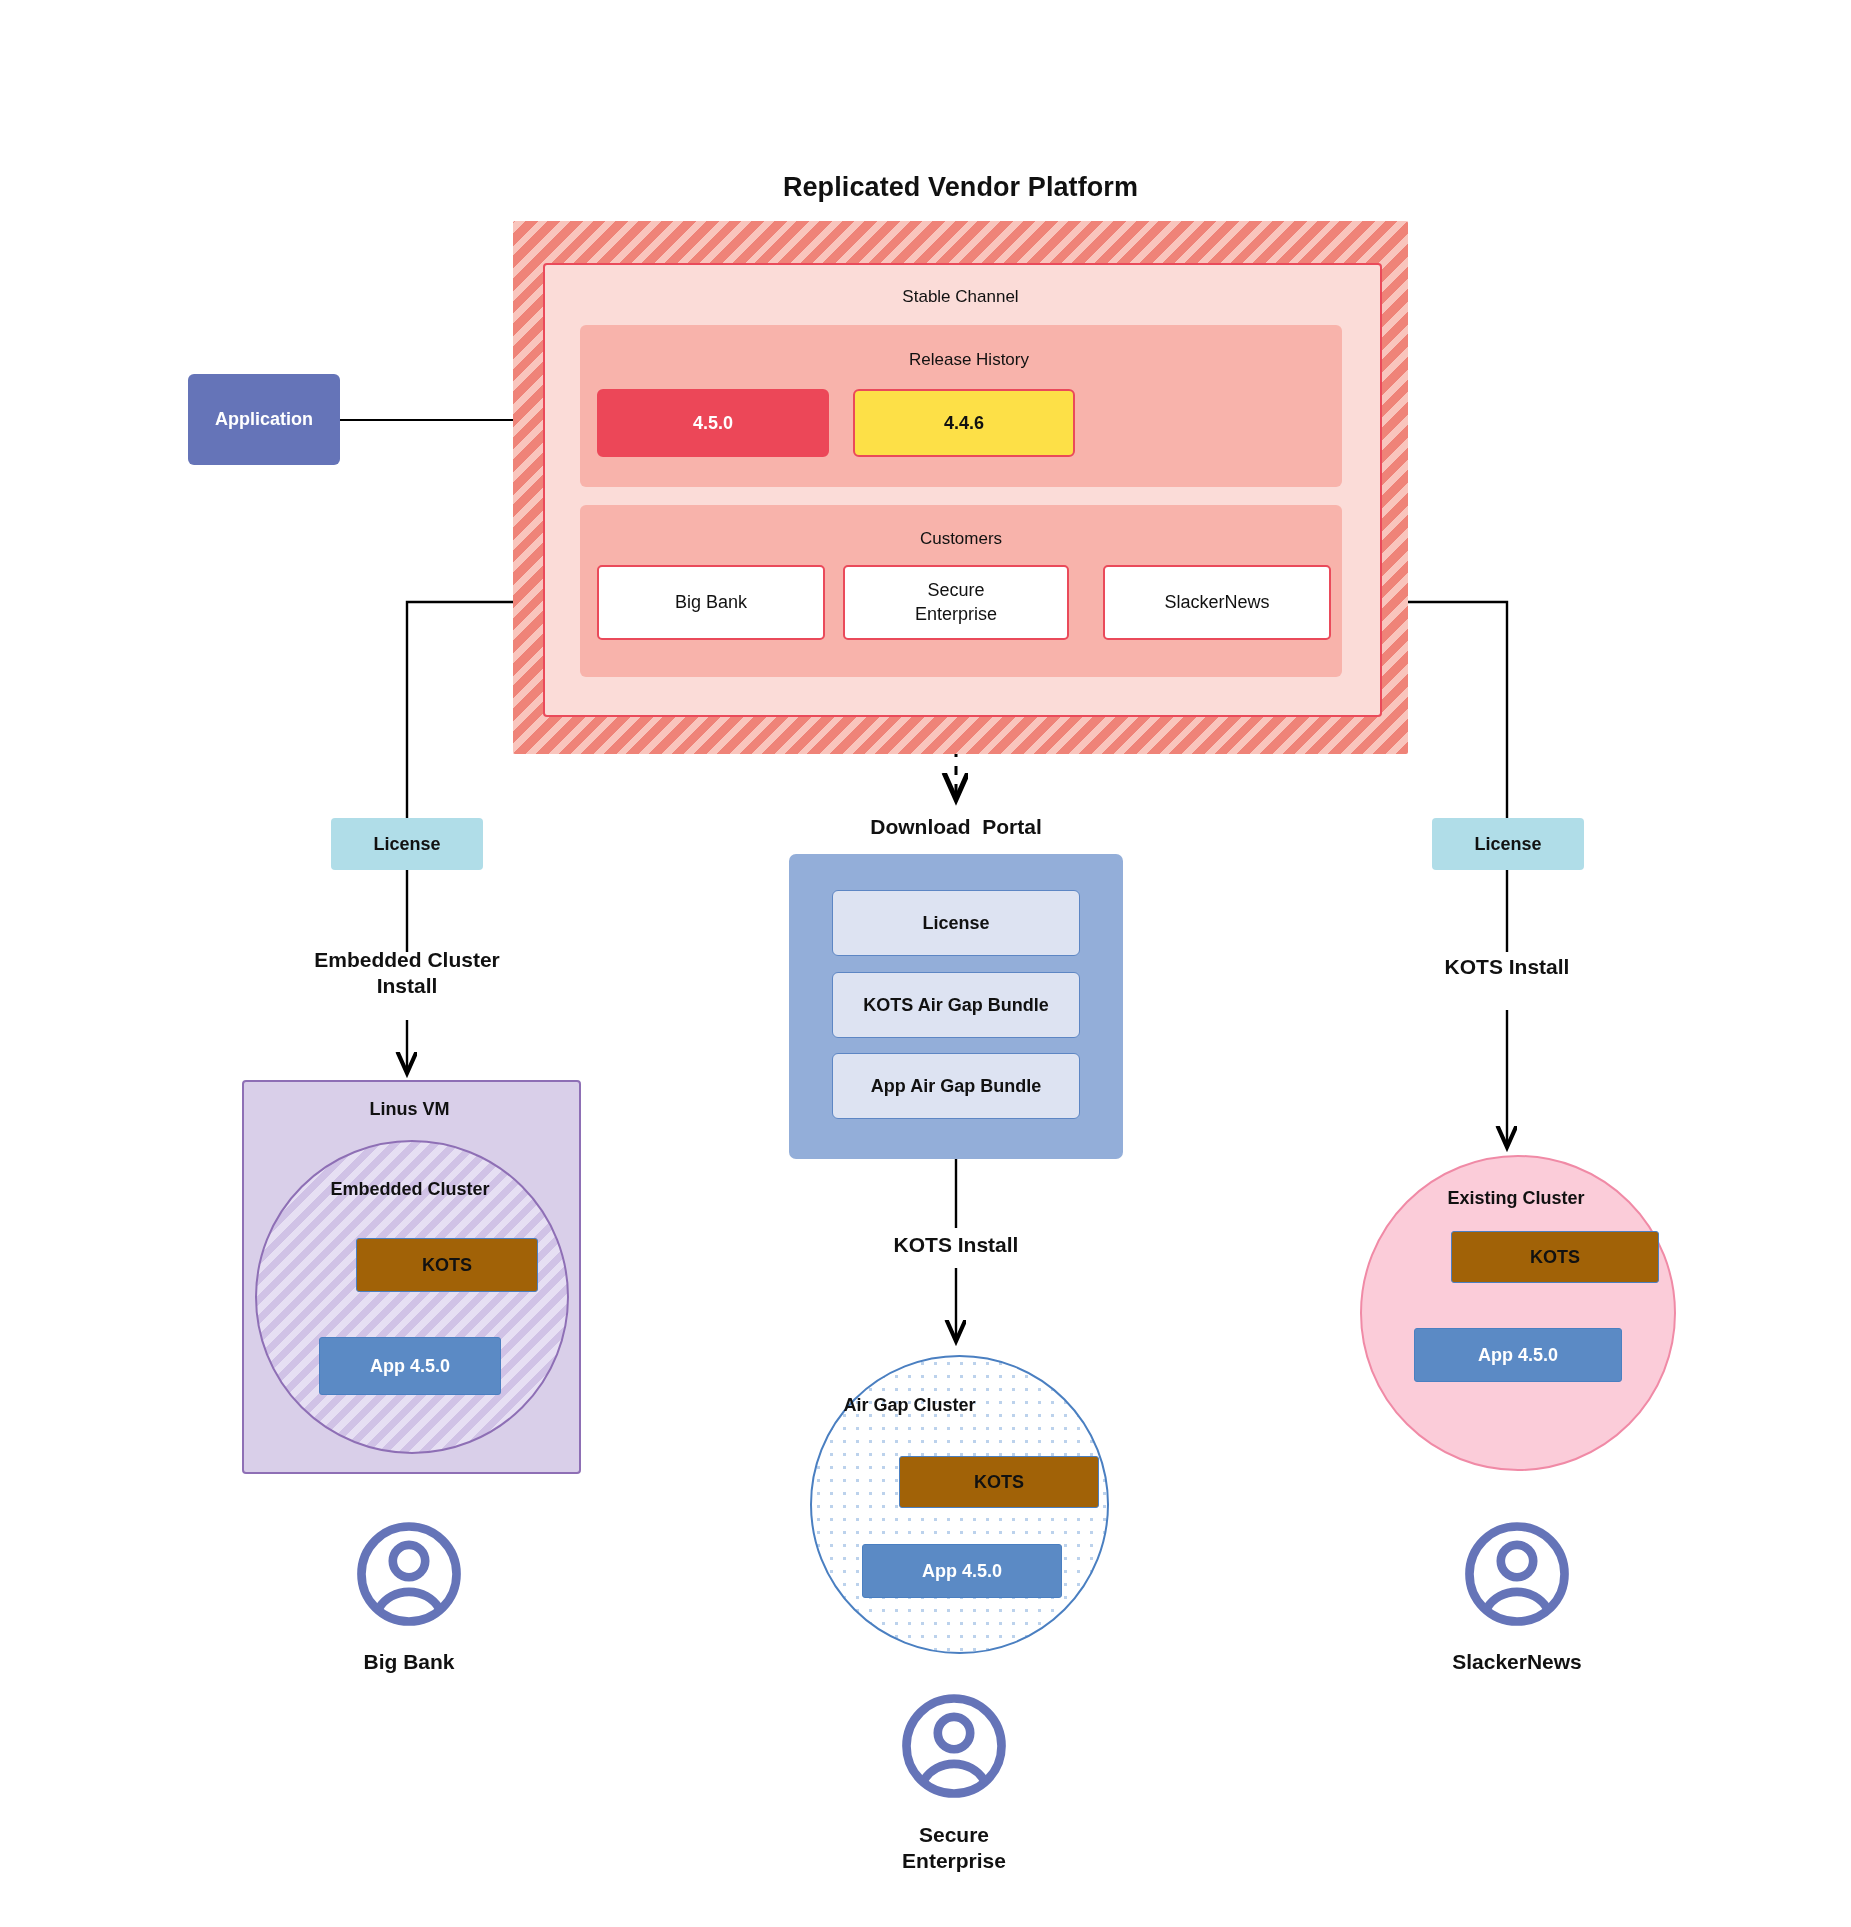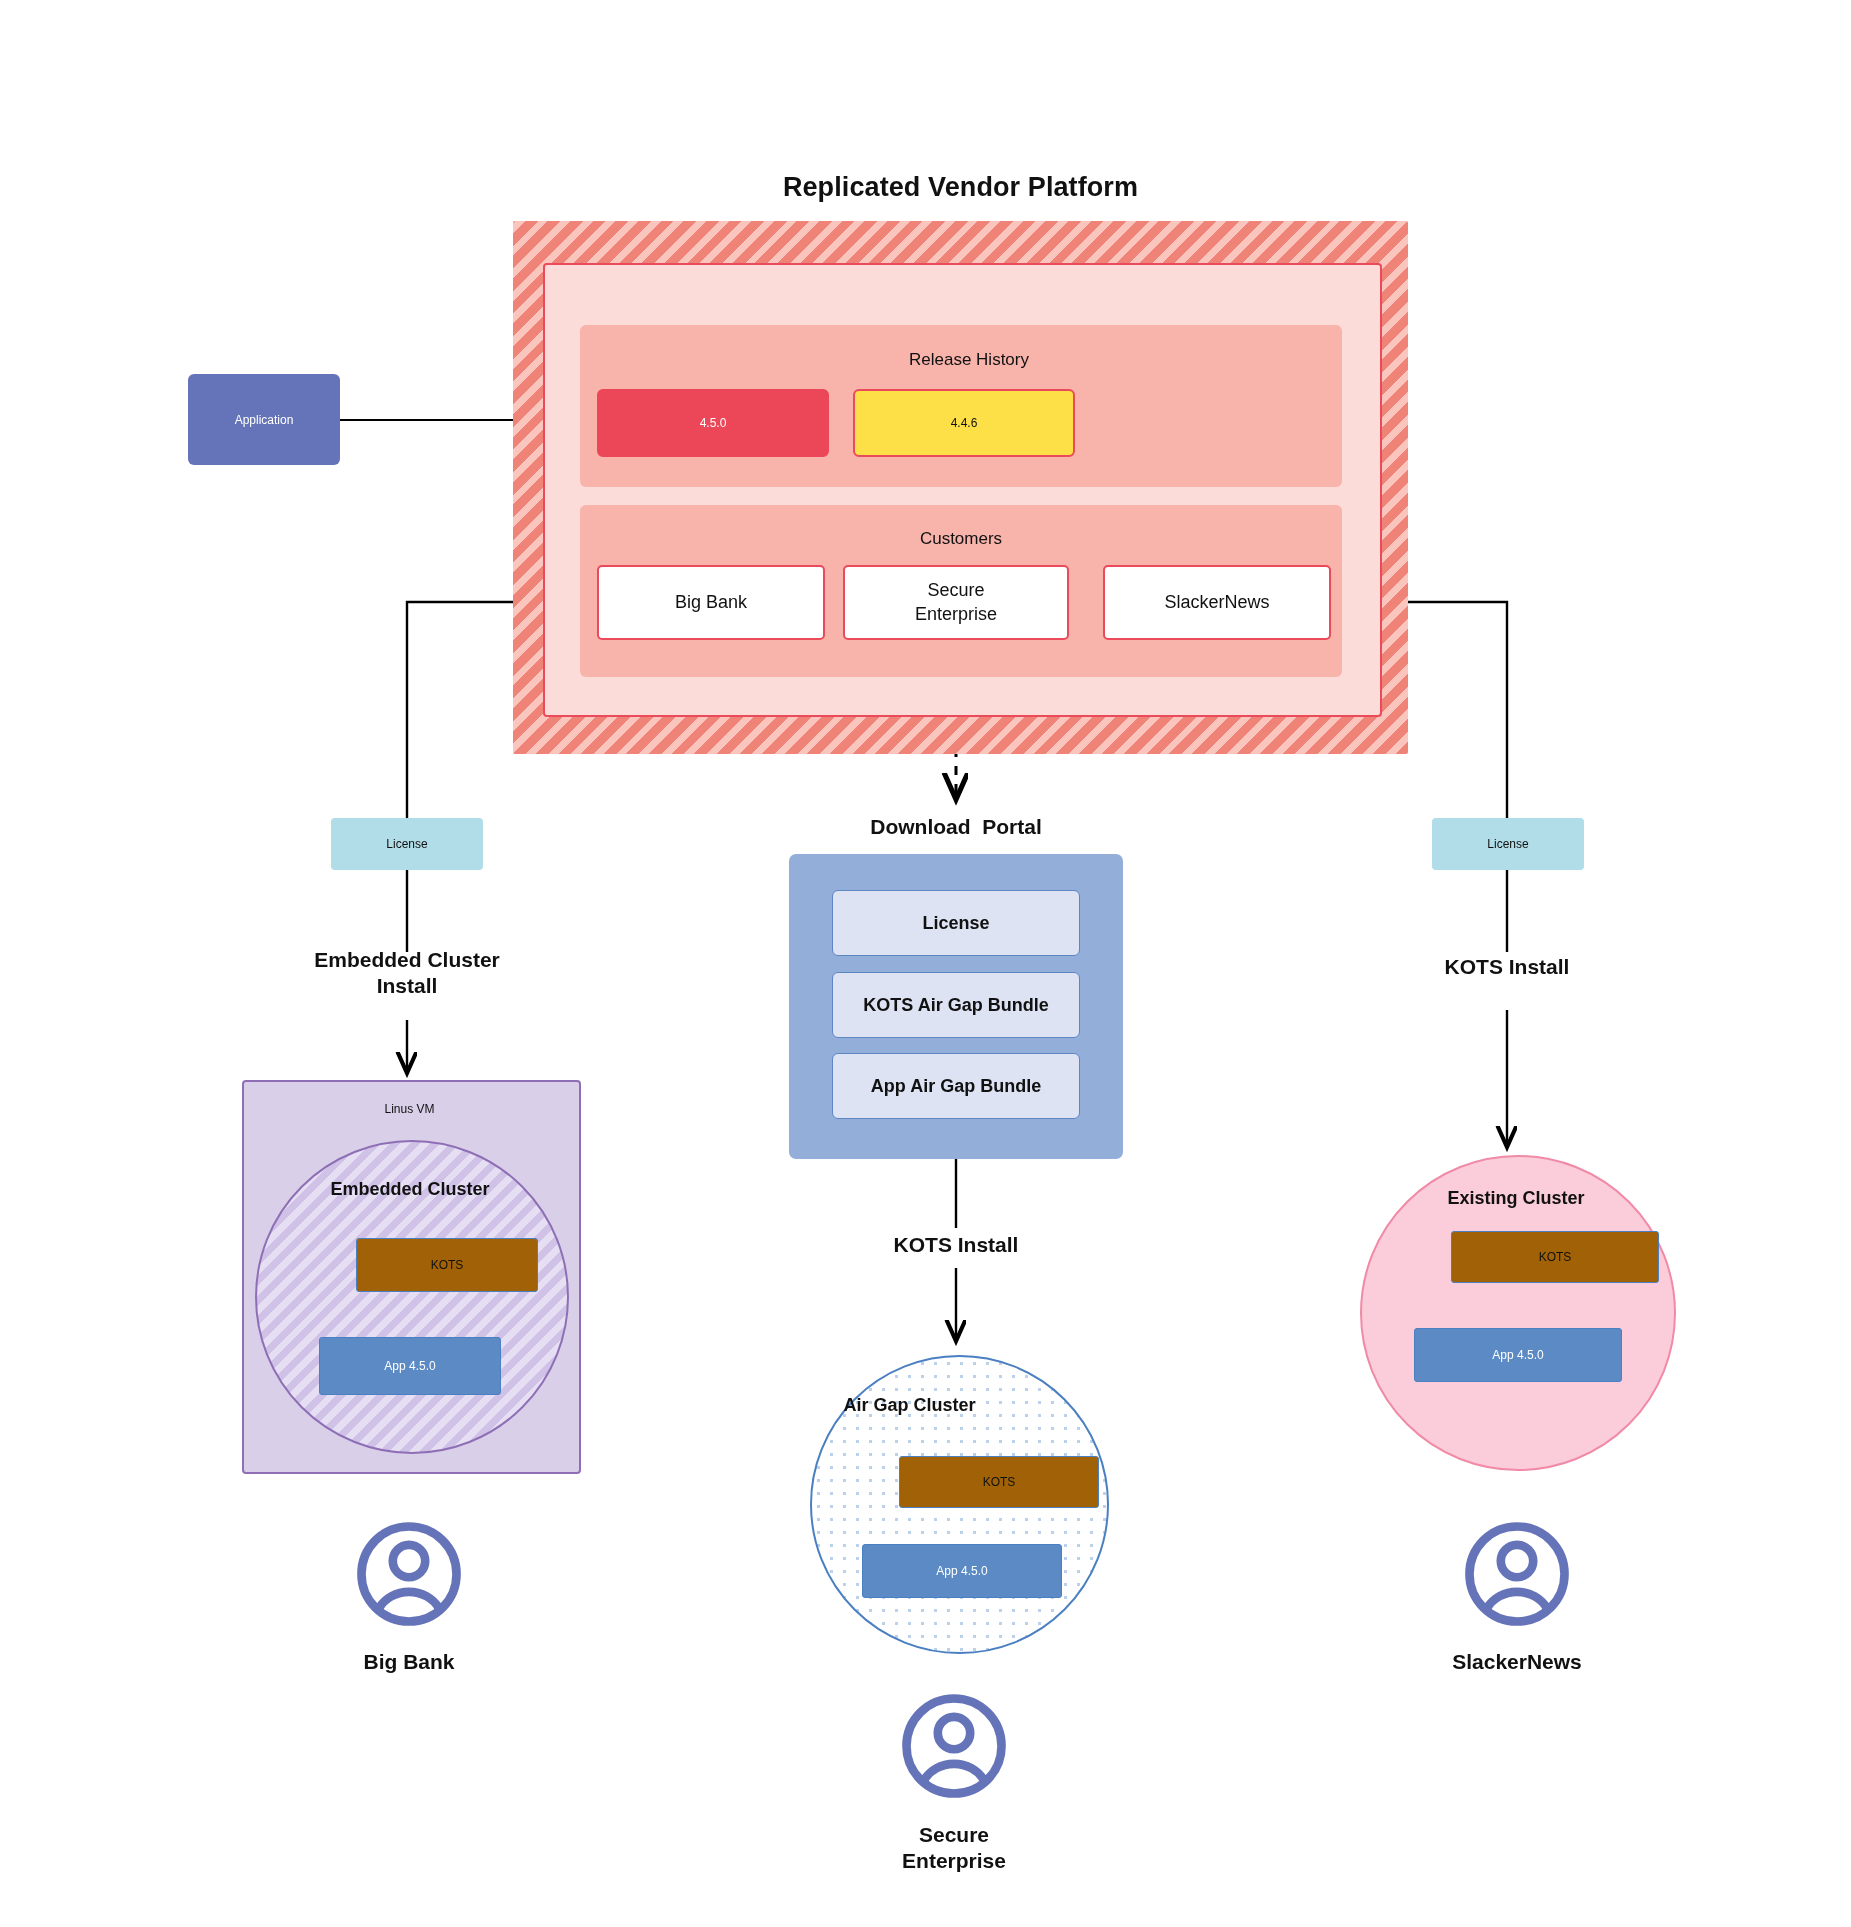--- a/index.html
+++ b/index.html
@@ -14,21 +14,21 @@
     height:1927px;
     overflow:hidden;
     background:#ffffff;
   }
   .abs{position:absolute;}
   .ctr{display:flex;align-items:center;justify-content:center;text-align:center;box-sizing:border-box;}
 
   
   .t-title{font-size:27px;font-weight:700;color:#111;letter-spacing:.1px;text-align:right;}
   .t-section{font-size:17px;font-weight:400;color:#111;}
-  .t-node{font-size:12px;font-weight:400;color:#111;}
+  .t-node{font-size:18px;font-weight:700;color:#111;}
   .t-node-b{font-size:18px;font-weight:700;color:#111;}
   .t-edge{font-size:21px;font-weight:700;color:#111;line-height:1.25;}
   .t-cust{font-size:18px;font-weight:400;color:#111;line-height:1.3;}
   .t-white{color:#ffffff;}
 
   
   #vendor-hatch{
     left:513px;top:221px;width:895px;height:533px;
     background-color:#ef8378;
     background-image:repeating-linear-gradient(
@@ -192,20 +192,21 @@
     <path d="M410,1292 L410,1327" stroke="#000" stroke-width="2.6" stroke-dasharray="7,7" fill="none" marker-end="url(#arrowsm)"></path>
     <path d="M962,1508 L962,1534" stroke="#000" stroke-width="2.6" stroke-dasharray="7,7" fill="none" marker-end="url(#arrowsm)"></path>
     <path d="M1518,1283 L1518,1318" stroke="#000" stroke-width="2.6" stroke-dasharray="7,7" fill="none" marker-end="url(#arrowsm)"></path>
   </svg>
 
   <div class="abs t-title ctr" style="left:513px;top:172px;width:895px;height:30px;">Replicated Vendor Platform</div>
 
   <div id="vendor-hatch" class="abs"></div>
 
   <div id="stable-channel" class="abs"></div>
+  <div class="abs t-section ctr" style="left:543px;top:285px;width:835px;height:24px;">Stable Channel</div>
 
   <div id="release-history" class="abs"></div>
   <div class="abs t-section ctr" style="left:580px;top:348px;width:762px;height:24px;padding-left:16px;">Release History</div>
 
   <div id="rel-450" class="abs release-box ctr t-node t-white">4.5.0</div>
   <div id="rel-446" class="abs release-box ctr t-node">4.4.6</div>
 
   <div id="customers-panel" class="abs"></div>
   <div class="abs t-section ctr" style="left:580px;top:527px;width:762px;height:24px;">Customers</div>
 

